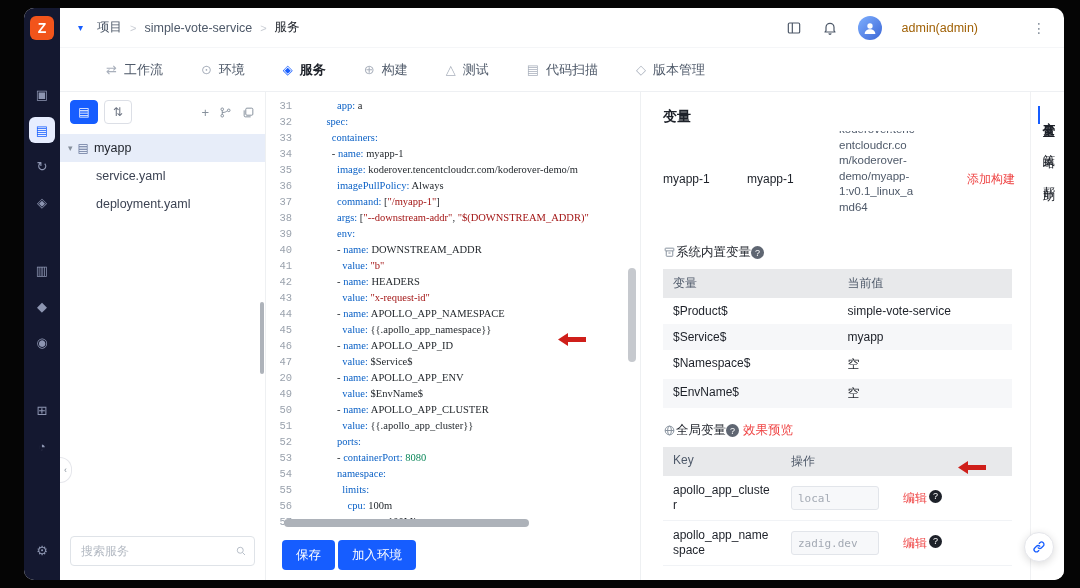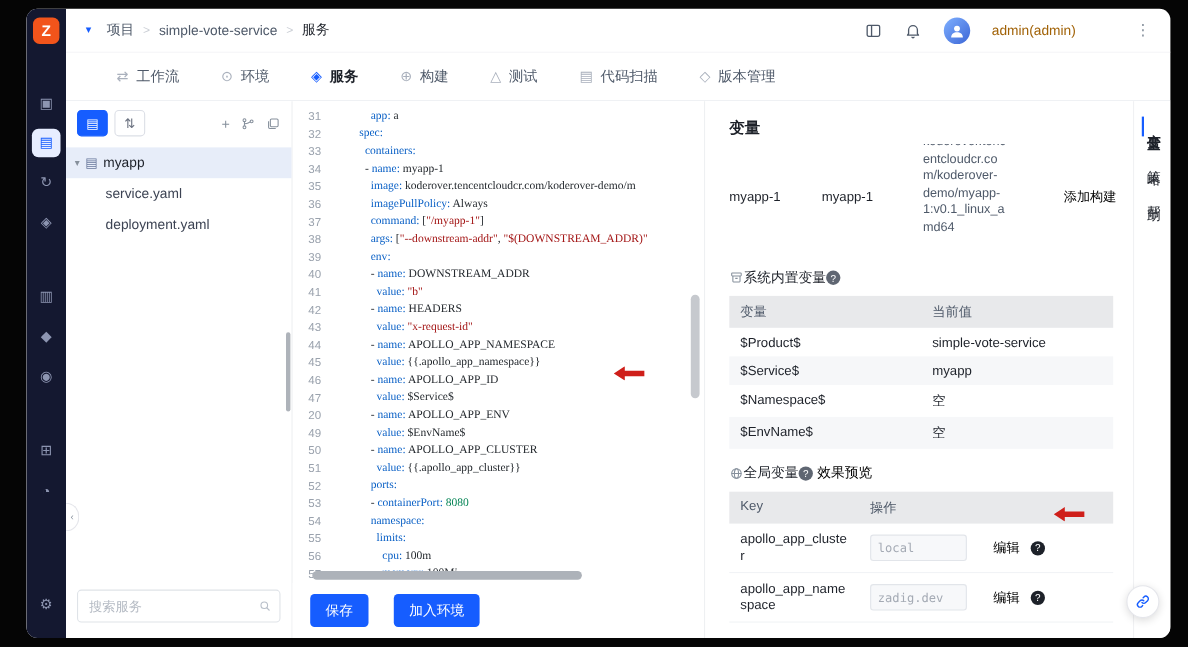--- a/index.html
+++ b/index.html
@@ -63,59 +63,59 @@
   .search-wrap{margin:auto 10px 2px;position:relative}
   .search-input{width:100%;height:30px;border:1px solid #dfe3e8;border-radius:4px;padding:0 26px 0 10px;
     font-size:12px;color:#333;outline:none;background:#fff}
   .search-input::placeholder{color:#b4bac3}
   .search-icon{position:absolute;right:8px;top:9px;color:#b8bfc9;display:flex}
 
   
   .editor-panel{flex:1;display:flex;flex-direction:column;min-width:0;position:relative}
   .editor-area{flex:1;display:flex;position:relative;overflow:hidden;padding-top:6px}
   .gutter{flex:0 0 36px;text-align:right;padding-right:10px;color:#9aa2ad;
-    font-family:Liberation Sans, sans-serif;font-size:10.5px}
+    font-family:Liberation Mono, monospace;font-size:10.5px}
   .ln{height:16px;line-height:16px}
   .code{flex:1;overflow:hidden;padding-left:14px;font-family:Liberation Serif, serif;font-size:10.5px}
   .code-line{height:16px;line-height:16px;white-space:pre}
   .tk-p{color:#24292e}.tk-k{color:#0b61c6}.tk-s{color:#a31515}.tk-n{color:#098658}
   .vscroll-thumb{position:absolute;right:4px;top:176px;width:8px;height:94px;background:#c6c9ce;border-radius:4px}
   .hscroll-thumb{position:absolute;left:18px;bottom:3px;width:245px;height:8px;background:#adb2b9;border-radius:4px}
-  .editor-footer{flex:0 0 50px;display:flex;align-items:center;gap:23px;padding:0 16px;background:#fff}
+  .editor-footer{flex:0 0 50px;display:flex;align-items:center;gap:3px;padding:0 16px;background:#fff}
   .btn-primary{height:30px;padding:0 14px;border:none;border-radius:4px;background:#165dff;color:#fff;
     font-size:12.5px;font-family:inherit;cursor:pointer}
 
   
   .right-panel{flex:0 0 390px;border-left:1px solid #eef0f2;padding:12px 18px 0 22px;overflow:hidden}
   .rp-title{font-size:14px;font-weight:700;color:#1d2129;margin:4px 0 2px}
   .build-row{display:grid;grid-template-columns:78px 86px 122px 1fr;column-gap:6px;align-items:center;
     min-height:102px;font-size:12px;color:#1d2129;margin-bottom:2px}
   .image-cell{height:96px;overflow:hidden;color:#4e5969;font-size:11.5px;line-height:15.5px}
   .image-cell-inner{margin-top:-9px}
   .img-line{white-space:nowrap;overflow:hidden}
-  .link{color:#000000;font-size:12px;cursor:pointer;text-decoration:none;white-space:nowrap}
+  .link{color:#ef4444;font-size:12px;cursor:pointer;text-decoration:none;white-space:nowrap}
   .section-head{display:flex;align-items:center;gap:0;font-size:12.5px;color:#1d2129;margin:14px 0 8px}
   .sec-icon{color:#86909c;display:flex}
   .qmark{width:13px;height:13px;border-radius:50%;background:#5f6672;color:#fff;font-size:9px;
     display:inline-flex;align-items:center;justify-content:center;cursor:pointer;flex:0 0 13px}
   .qmark.dark{background:#1d2129}
   .preview{margin-left:4px;font-size:12.5px}
   .table{width:100%;font-size:12px}
   .t-head{display:grid;background:#e8e9eb;color:#4e5969}
   .sys .t-head,.sys .t-row{grid-template-columns:1fr 1fr}
   .t-row{display:grid;color:#1d2129}
   .t-row.alt{background:#f6f7f9}
   .cell{padding:6px 10px}
   .glb .t-head,.glb .g-row{display:grid;grid-template-columns:118px 112px 1fr}
   .g-row{align-items:center;border-bottom:1px solid #f1f3f6;min-height:40px}
   .g-row .cell{padding:7px 10px}
   .g-key{word-break:break-all;line-height:15px;color:#1d2129}
   .g-input{width:88px;height:24px;border:1px solid #e2e5ea;background:#f7f8fa;border-radius:3px;
     color:#a4aab4;font-family:"DejaVu Sans Mono",monospace;font-size:11px;padding:0 6px;outline:none}
-  .op{display:flex;align-items:center;gap:10px}
+  .op{display:flex;gap:2px}
 
   
   .right-tabs{flex:0 0 34px;border-left:1px solid #f0f1f3;display:flex;flex-direction:column;
     align-items:center;padding-top:14px;gap:14px}
   .vtab{writing-mode:vertical-rl;font-size:12.5px;color:#1d2129;letter-spacing:3px;padding:6px 0;
     border-left:2px solid transparent;cursor:pointer}
   .vtab.active{border-left-color:#165dff;font-weight:700}
 
   
   .collapse-handle{position:absolute;left:0;top:365px;width:12px;height:26px;background:#fff;

